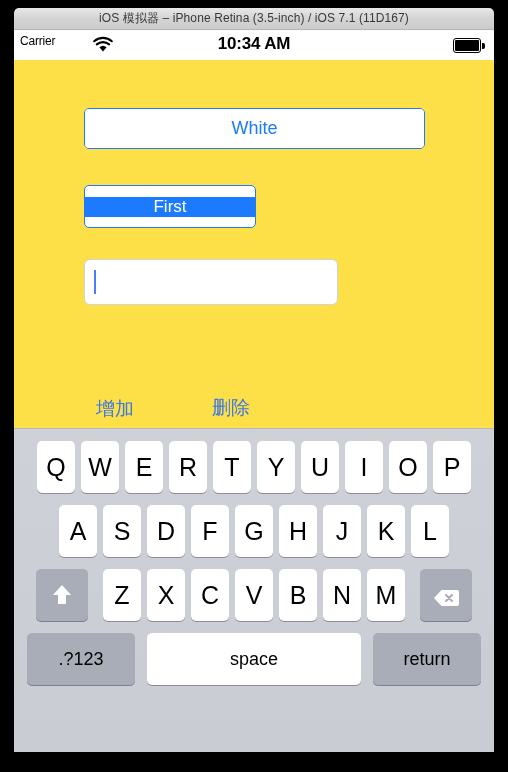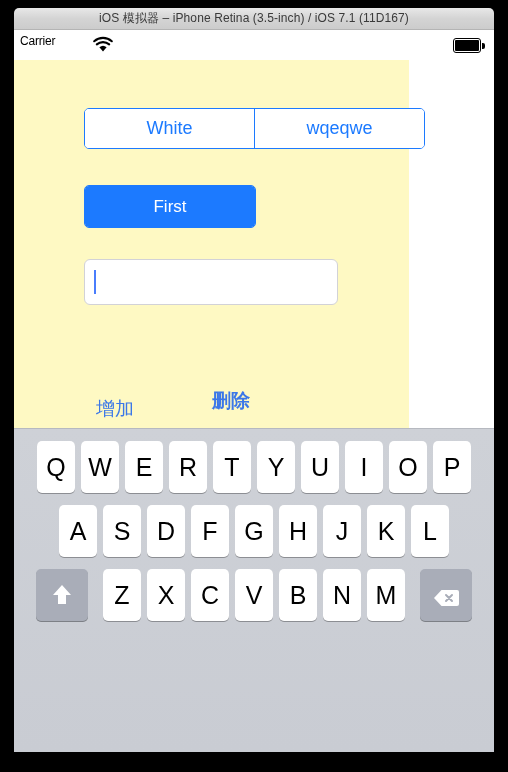--- a/index.html
+++ b/index.html
@@ -125,23 +125,23 @@
     height: 6px;
     background: #000;
     border-radius: 0 2px 2px 0;
   }
 
   
   #content {
     position: absolute;
     left: 0;
     top: 30px;
-    width: 395px;
+    width: 480px;
     height: 368px;
-    background: #fef9c3;
+    background: #fde047;
   }
 
   
   #seg-colors {
     position: absolute;
     left: 70px;
     top: 48px;
     width: 341px;
     height: 41px;
     display: flex;
@@ -170,20 +170,21 @@
     left: 70px;
     top: 125px;
     width: 172px;
     height: 43px;
     display: flex;
     border: 1px solid #1c7aff;
     border-radius: 5px;
     box-sizing: border-box;
     overflow: hidden;
     background: #ffffff;
+    align-items: center;
   }
   #seg-order .seg {
     flex: 1;
     display: flex;
     align-items: center;
     justify-content: center;
     font-size: 17px;
     color: #1c7aff;
     background: #ffffff;
     box-sizing: border-box;
@@ -224,21 +225,21 @@
     position: absolute;
     font-size: 19px;
     color: #3b77e8;
     background: transparent;
     border: none;
     padding: 0;
     font-family: "DejaVu Sans", "Liberation Sans", sans-serif;
     cursor: pointer;
   }
   #btn-add { left: 82px; top: 336px; }
-  #btn-delete { left: 198px; top: 328px; font-weight: bold; }
+  #btn-delete { left: 198px; top: 335px; }
 
   
   #keyboard {
     position: absolute;
     left: 0;
     top: 398px;
     width: 480px;
     height: 324px;
     background: #ced0d6;
     background: linear-gradient(to bottom, #ced1d7 0%, #c9ccd3 100%);
@@ -307,32 +308,32 @@
 
     <div id="status-bar">
       <span id="status-carrier">Carrier</span>
       <span id="wifi-icon">
         <svg width="22" height="18" viewBox="0 0 22 18">
           <path d="M11 15.6 L7.4 11.2 A5.6 5.6 0 0 1 14.6 11.2 Z" fill="#000"></path>
           <path d="M4.8 8.4 A9.6 9.6 0 0 1 17.2 8.4" stroke="#000" stroke-width="2.1" fill="none" stroke-linecap="round"></path>
           <path d="M2.2 5.2 A13.4 13.4 0 0 1 19.8 5.2" stroke="#000" stroke-width="2.1" fill="none" stroke-linecap="round"></path>
         </svg>
       </span>
+      <span id="status-time">10:34 AM</span>
       <span id="battery-wrap">
         <span id="battery-body"></span>
         <span id="battery-fill"></span>
         <span id="battery-cap"></span>
       </span>
     </div>
 
     <div id="content">
 
       <div id="seg-colors">
         <div class="seg">White</div>
-        <div class="seg">wqeqwe</div>
       </div>
 
       <div id="seg-order">
         <div class="seg selected">First</div>
       </div>
 
       <div id="text-field">
         <span id="caret"></span>
         <span id="text-field-value"></span>
       </div>
@@ -387,17 +388,22 @@
         <div class="key gray backspace">
           <span class="bksp-glyph">
             <svg width="26" height="20" viewBox="0 0 26 20">
               <path d="M8.5 2 L24 2 A2 2 0 0 1 26 4 L26 16 A2 2 0 0 1 24 18 L8.5 18 L1 10 Z" fill="#ffffff"></path>
               <path d="M13 7 L19 13 M19 7 L13 13" stroke="#a9adb8" stroke-width="2" stroke-linecap="round"></path>
             </svg>
           </span>
         </div>
       </div>
 
+      <div class="kb-row" id="kb-row-4">
+        <div class="key gray numbers">.?123</div>
+        <div class="key space">space</div>
+        <div class="key gray return">return</div>
+      </div>
 
     </div>
 
   </div>
 </div>
 
 </body></html>

